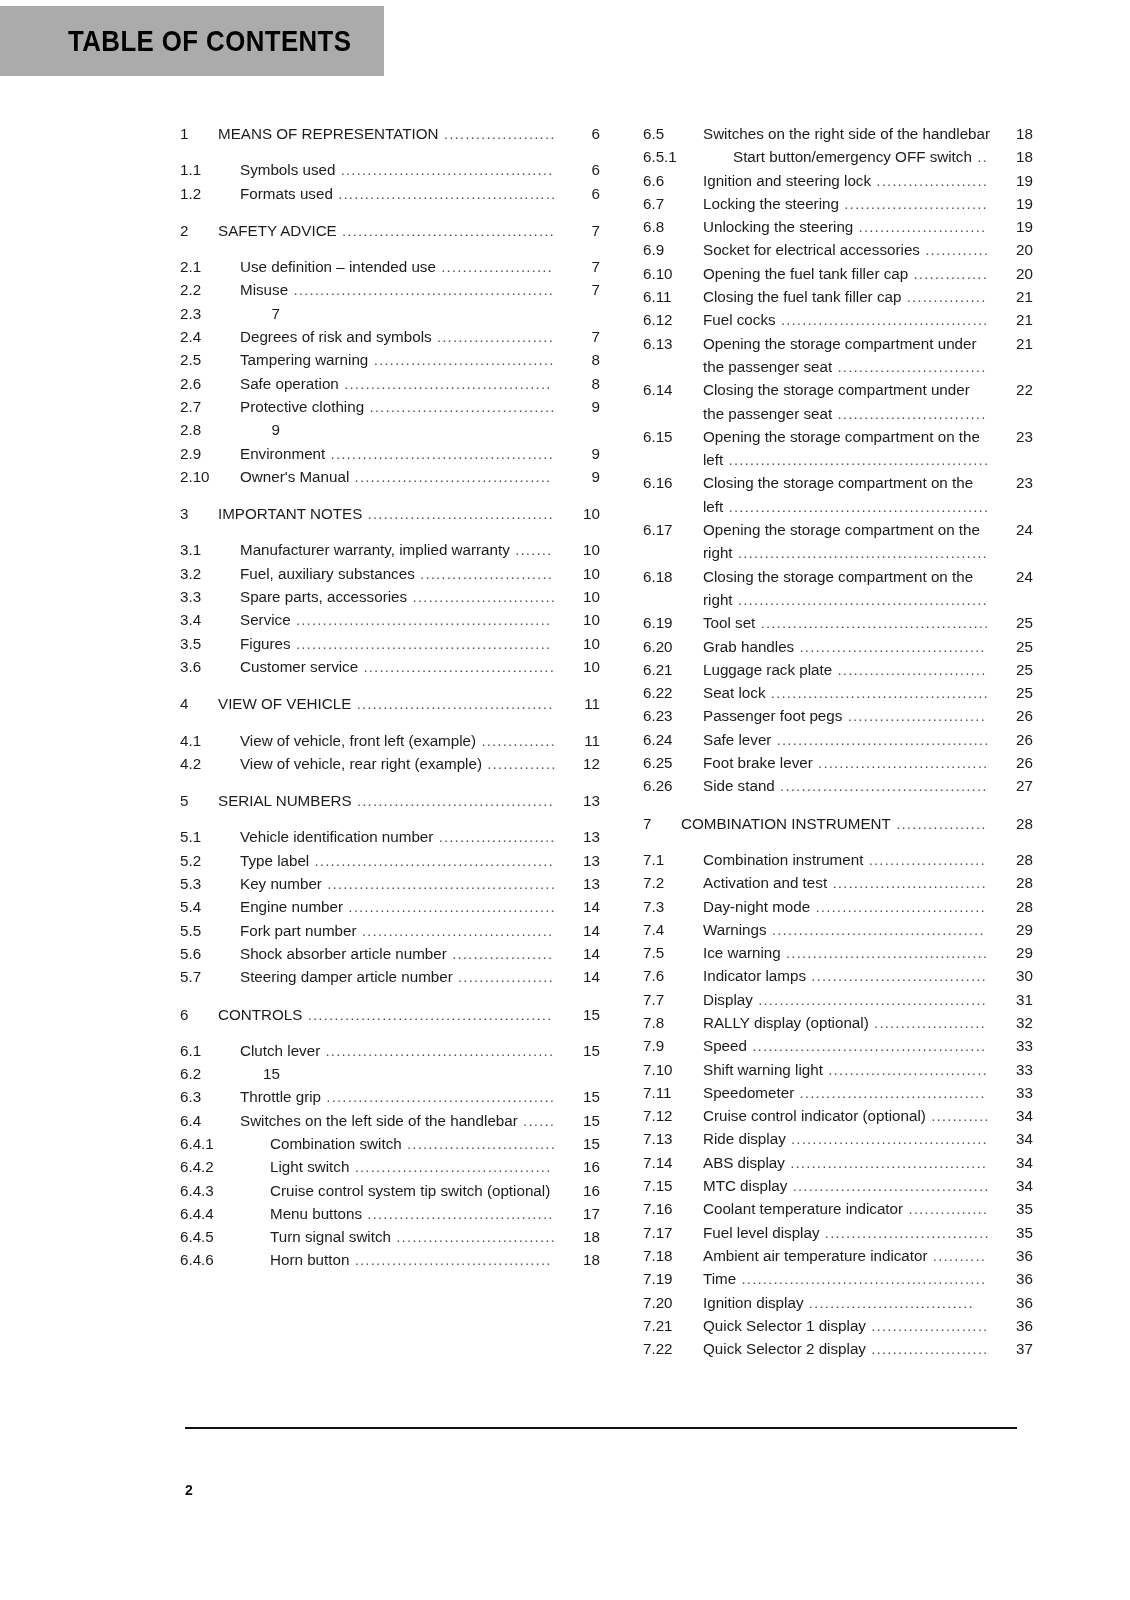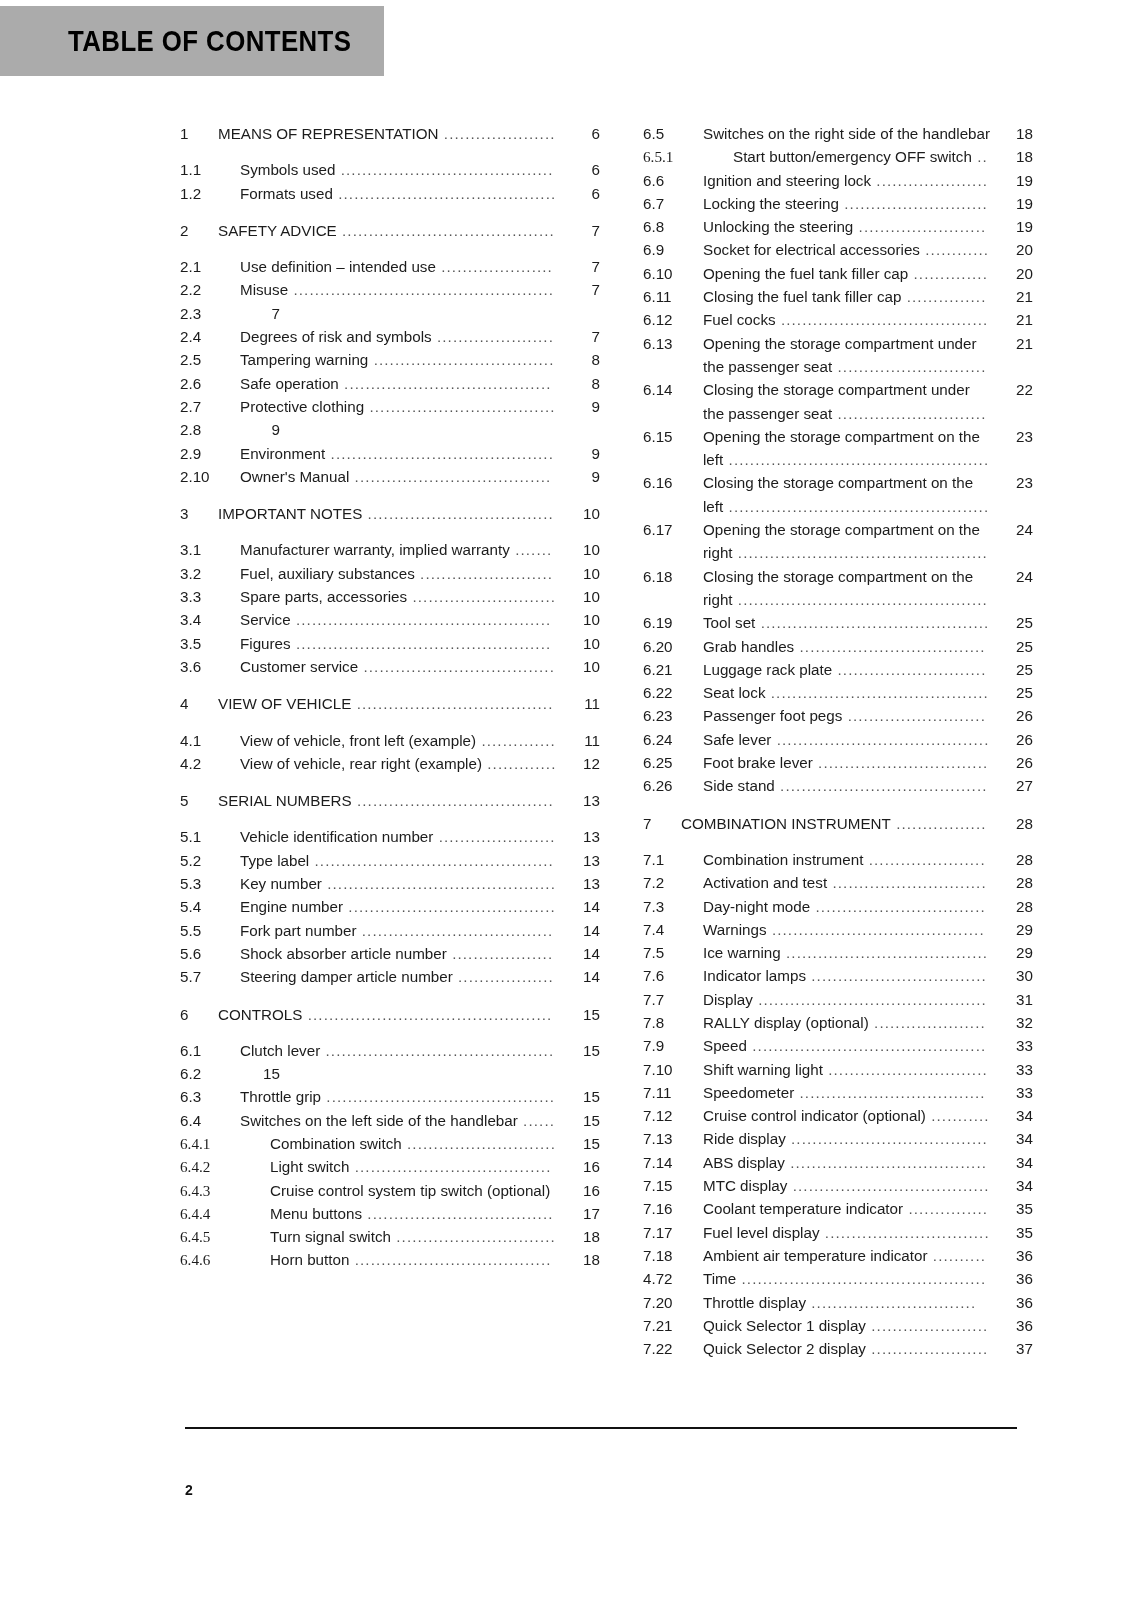--- a/index.html
+++ b/index.html
@@ -65,21 +65,21 @@
   .row.lvl1 { margin-top: 14px; }
   .row.lvl1.first { margin-top: 0; }
   .row.lvl2-first { margin-top: 13px; }
 
   .num {
     flex: 0 0 auto;
     white-space: nowrap;
   }
   .lvl1 > .num { width: 38px; }
   .lvl2 > .num { width: 60px; }
-  .lvl3 > .num { width: 60px; font-family: Liberation Serif, serif; }
+  .lvl3 > .num { width: 60px; }
 
   .title-wrap {
     flex: 1 1 auto;
     min-width: 0;
     display: block;
     position: relative;
   }
   .lvl3 .title-wrap { padding-left: 30px; }
 
   
@@ -897,33 +897,33 @@
       <div class="row lvl2">
         <span class="num">7.18</span>
         <div class="title-wrap">
           <div class="row-inner">
             <span class="texts"><span class="title">Ambient air temperature indicator</span><span class="leader"> ..........</span></span>
             <span class="page">36</span>
           </div>
         </div>
       </div>
       <div class="row lvl2">
-        <span class="num">4.72</span>
+        <span class="num">7.19</span>
         <div class="title-wrap">
           <div class="row-inner">
             <span class="texts"><span class="title">Time</span><span class="leader"> ..............................................</span></span>
             <span class="page">36</span>
           </div>
         </div>
       </div>
       <div class="row lvl2">
         <span class="num">7.20</span>
         <div class="title-wrap">
           <div class="row-inner">
-            <span class="texts"><span class="title">Throttle display</span><span class="leader"> ...............................</span></span>
+            <span class="texts"><span class="title">Ignition display</span><span class="leader"> ...............................</span></span>
             <span class="page">36</span>
           </div>
         </div>
       </div>
       <div class="row lvl2">
         <span class="num">7.21</span>
         <div class="title-wrap">
           <div class="row-inner">
             <span class="texts"><span class="title">Quick Selector 1 display</span><span class="leader"> ......................</span></span>
             <span class="page">36</span>

